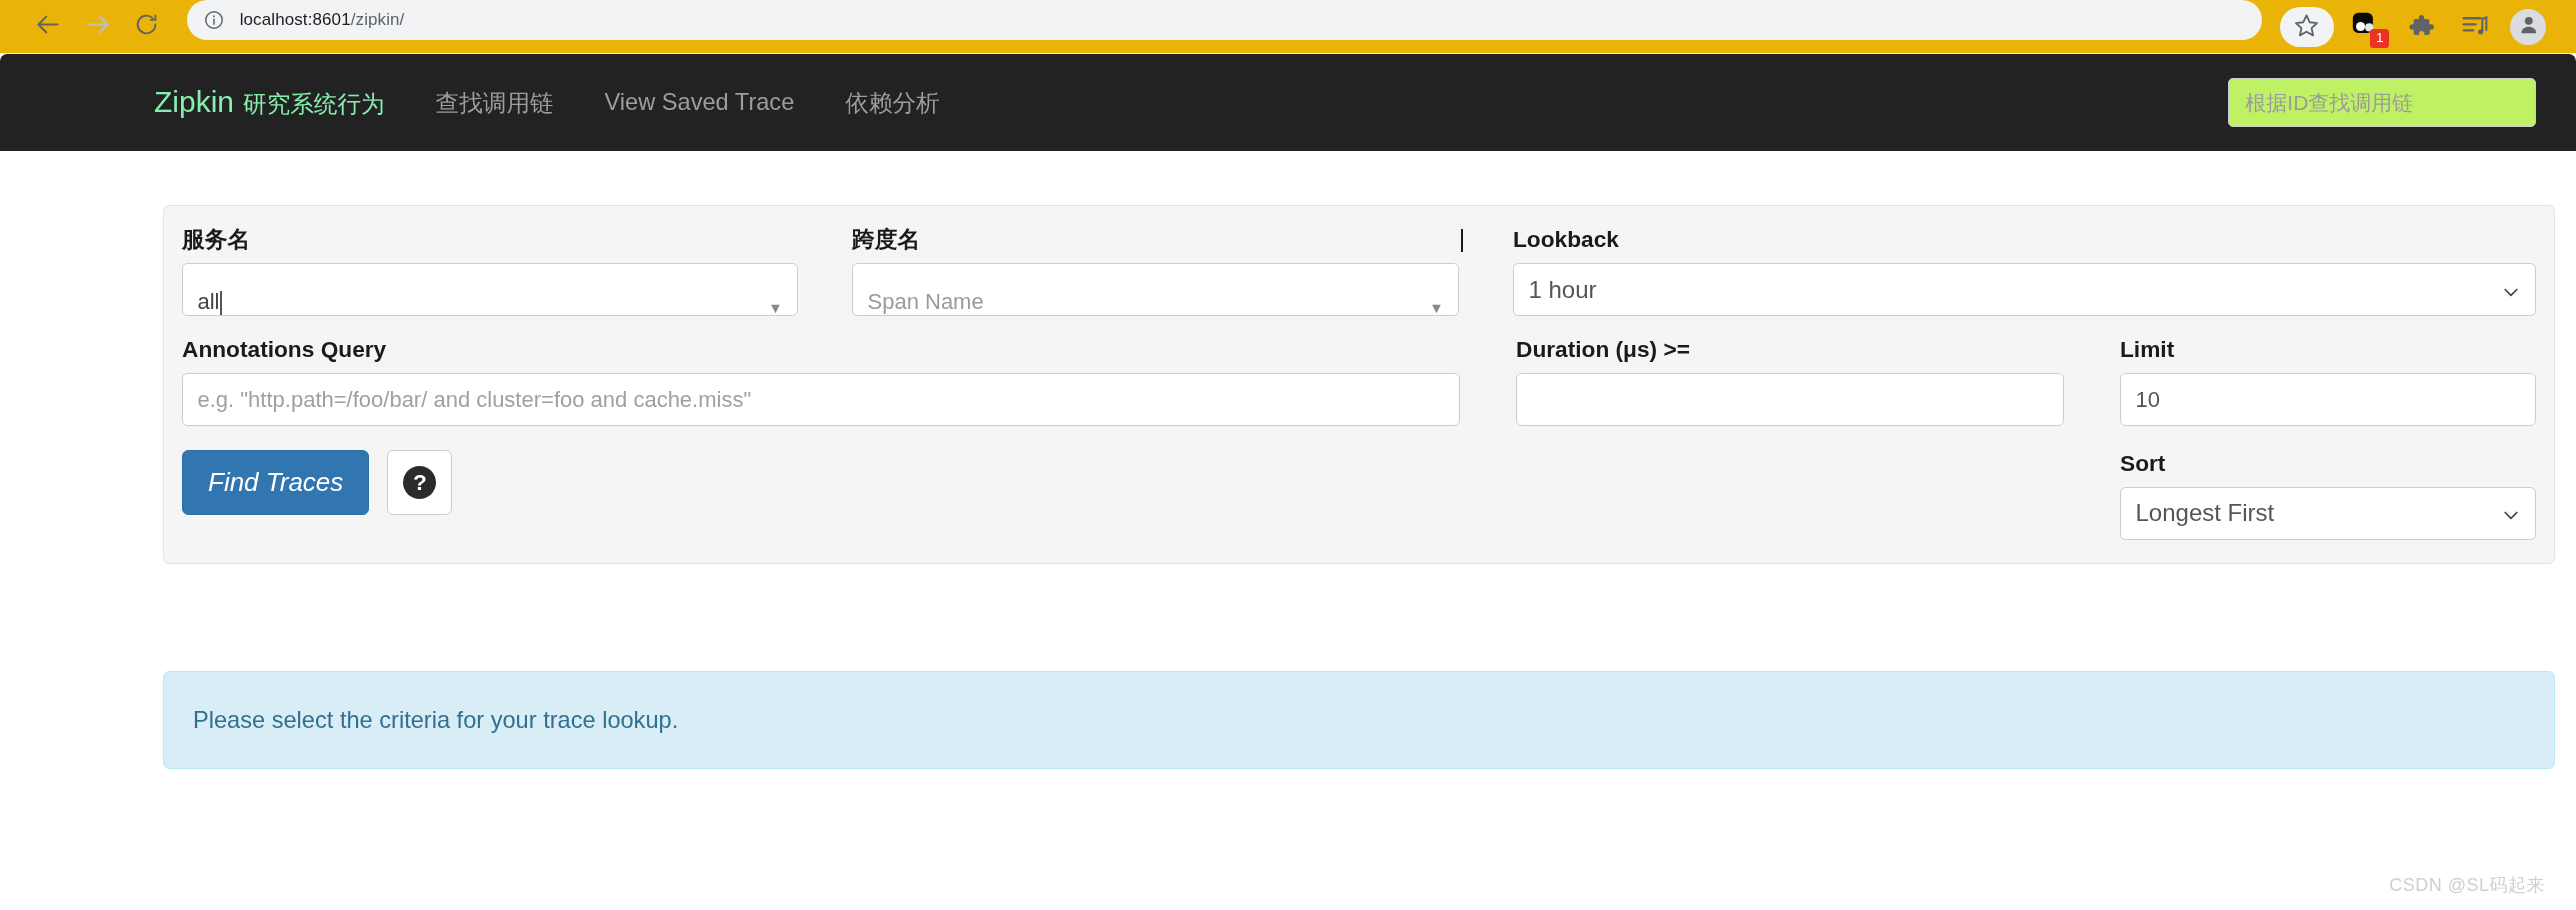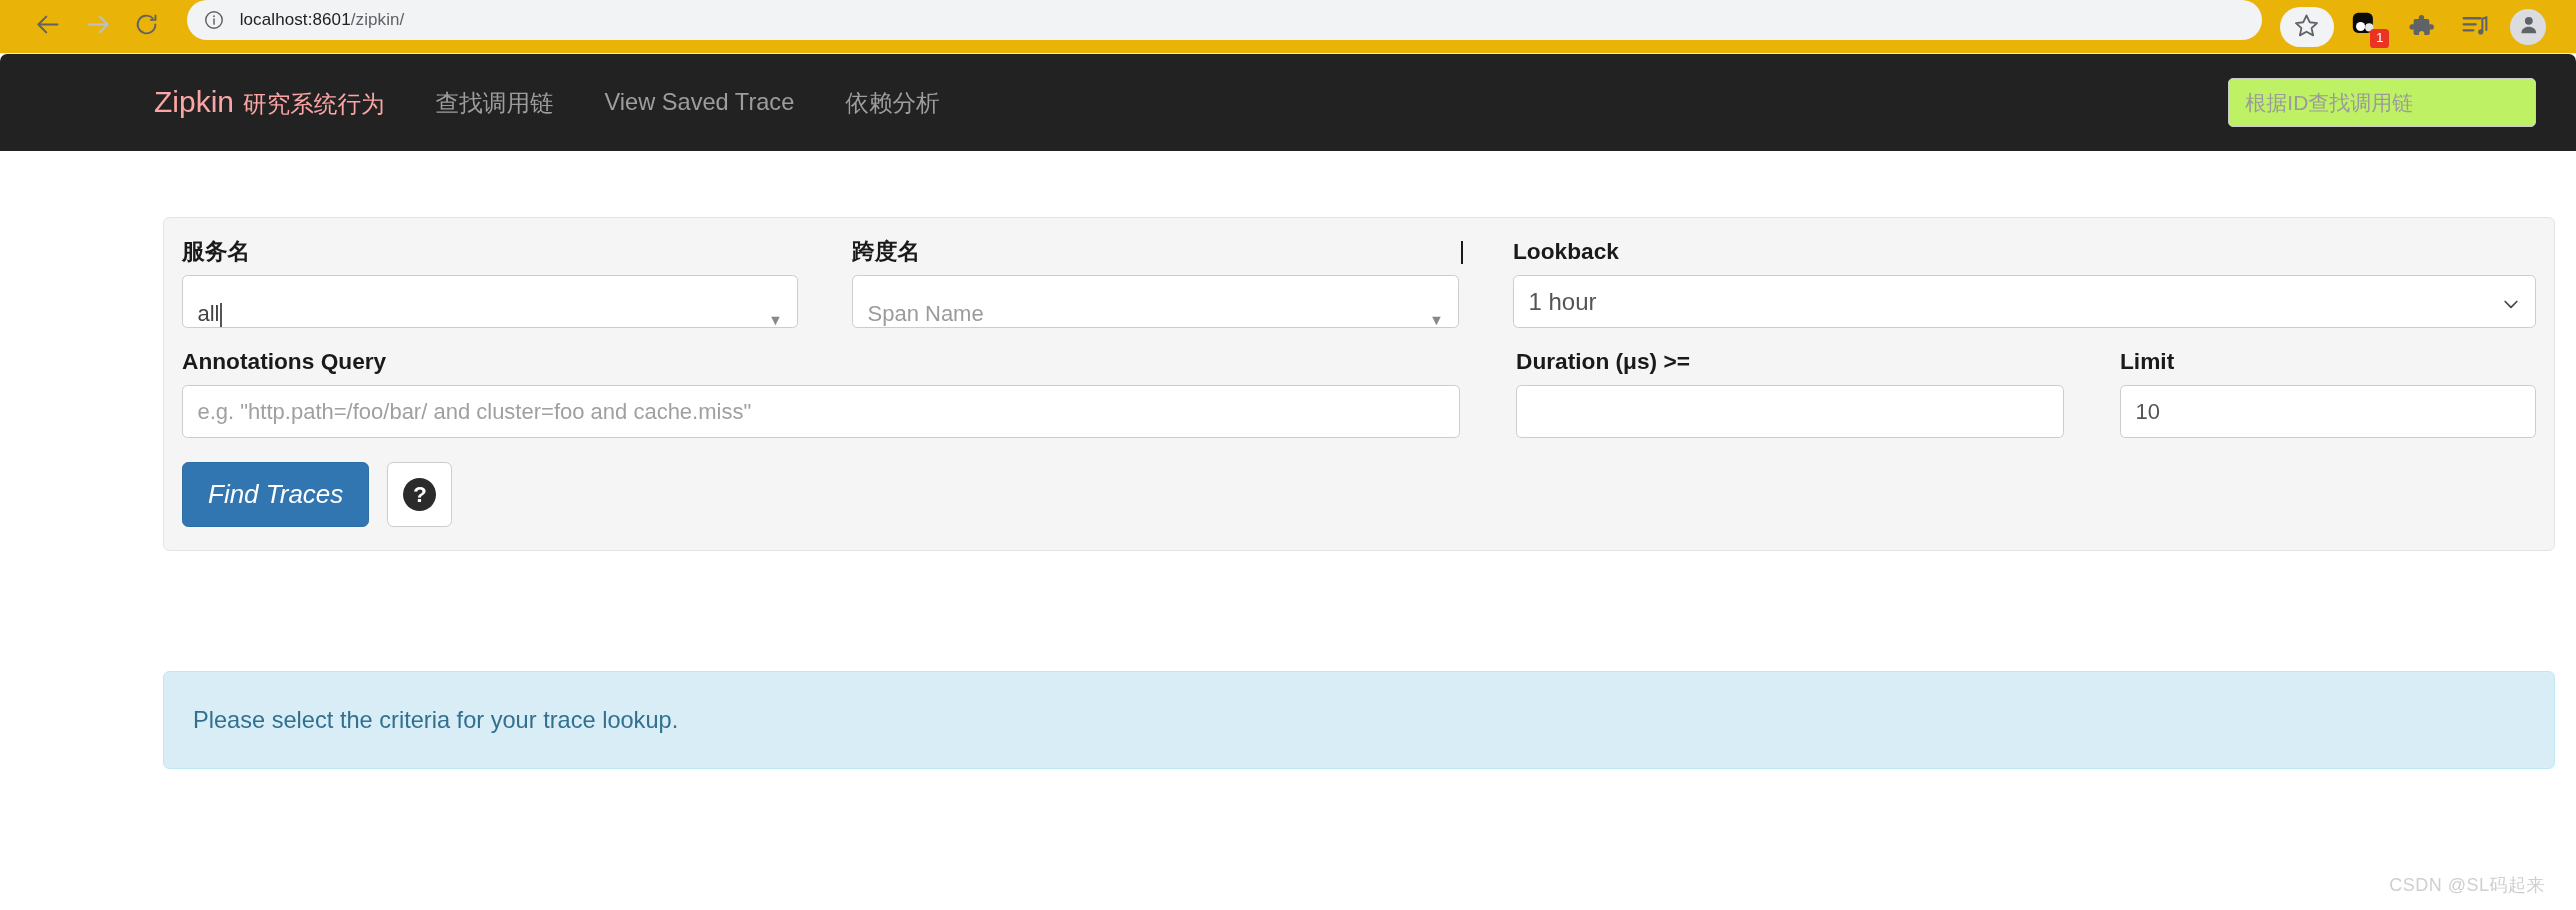--- a/index.html
+++ b/index.html
@@ -96,21 +96,21 @@
   .zk-navbar {
     position: absolute;
     top: 54px; left: 0;
     width: 2576px; height: 97px;
     background: #222222;
     border-radius: 7.2px 7.2px 0 0;
     display: flex; align-items: center;
     padding: 0 40px 0 154px;
   }
   .zk-brand {
-    color: #fca5a5;
+    color: #86efac;
     font-size: 30px;
     line-height: 30px;
     margin-right: 51px;
     cursor: pointer;
     white-space: nowrap;
   }
   .zk-brand .cn { font-size: 23.6px; margin-left: 9px; }
   .zk-link {
     color: #9d9d9d;
     font-size: 23.6px;
@@ -128,21 +128,21 @@
     font-size: 21px;
     color: #555;
     font-family: "Liberation Sans", sans-serif;
     outline: none;
   }
   .zk-search::placeholder { color: #9b9b9b; }
 
   
   .panel {
     position: absolute;
-    left: 163px; top: 217px;
+    left: 163px; top: 205px;
     width: 2392px;
     background: #f5f5f5;
     border: 0.9px solid #e3e3e3;
     border-radius: 6.3px;
     padding: 20px 18px 23.6px 18px;
   }
   .row { display: flex; }
   .field-label {
     font-size: 22.7px;
     font-weight: bold;
@@ -457,20 +457,31 @@
 
     <div class="col-actions">
       <button class="btn-primary">Find Traces</button>
       <div class="btn-help">
         <span class="help-circle">?</span>
       </div>
     </div>
 
     <div class="col-spacer"></div>
 
+    <div class="col-sort">
+      <label class="field-label">Sort</label>
+      <div class="nsel">
+        <span>Longest First</span>
+        <span class="chev">
+          <svg width="20" height="20" viewBox="0 0 24 24" fill="none" stroke="#444" stroke-width="2" stroke-linecap="round" stroke-linejoin="round">
+            <polyline points="5,9 12,16 19,9"></polyline>
+          </svg>
+        </span>
+      </div>
+    </div>
 
   </div>
 
 </div>
 
 <div class="alert">
   <span>Please select the criteria for your trace lookup.</span>
 </div>
 
 <div class="watermark">CSDN @SL码起来</div>

